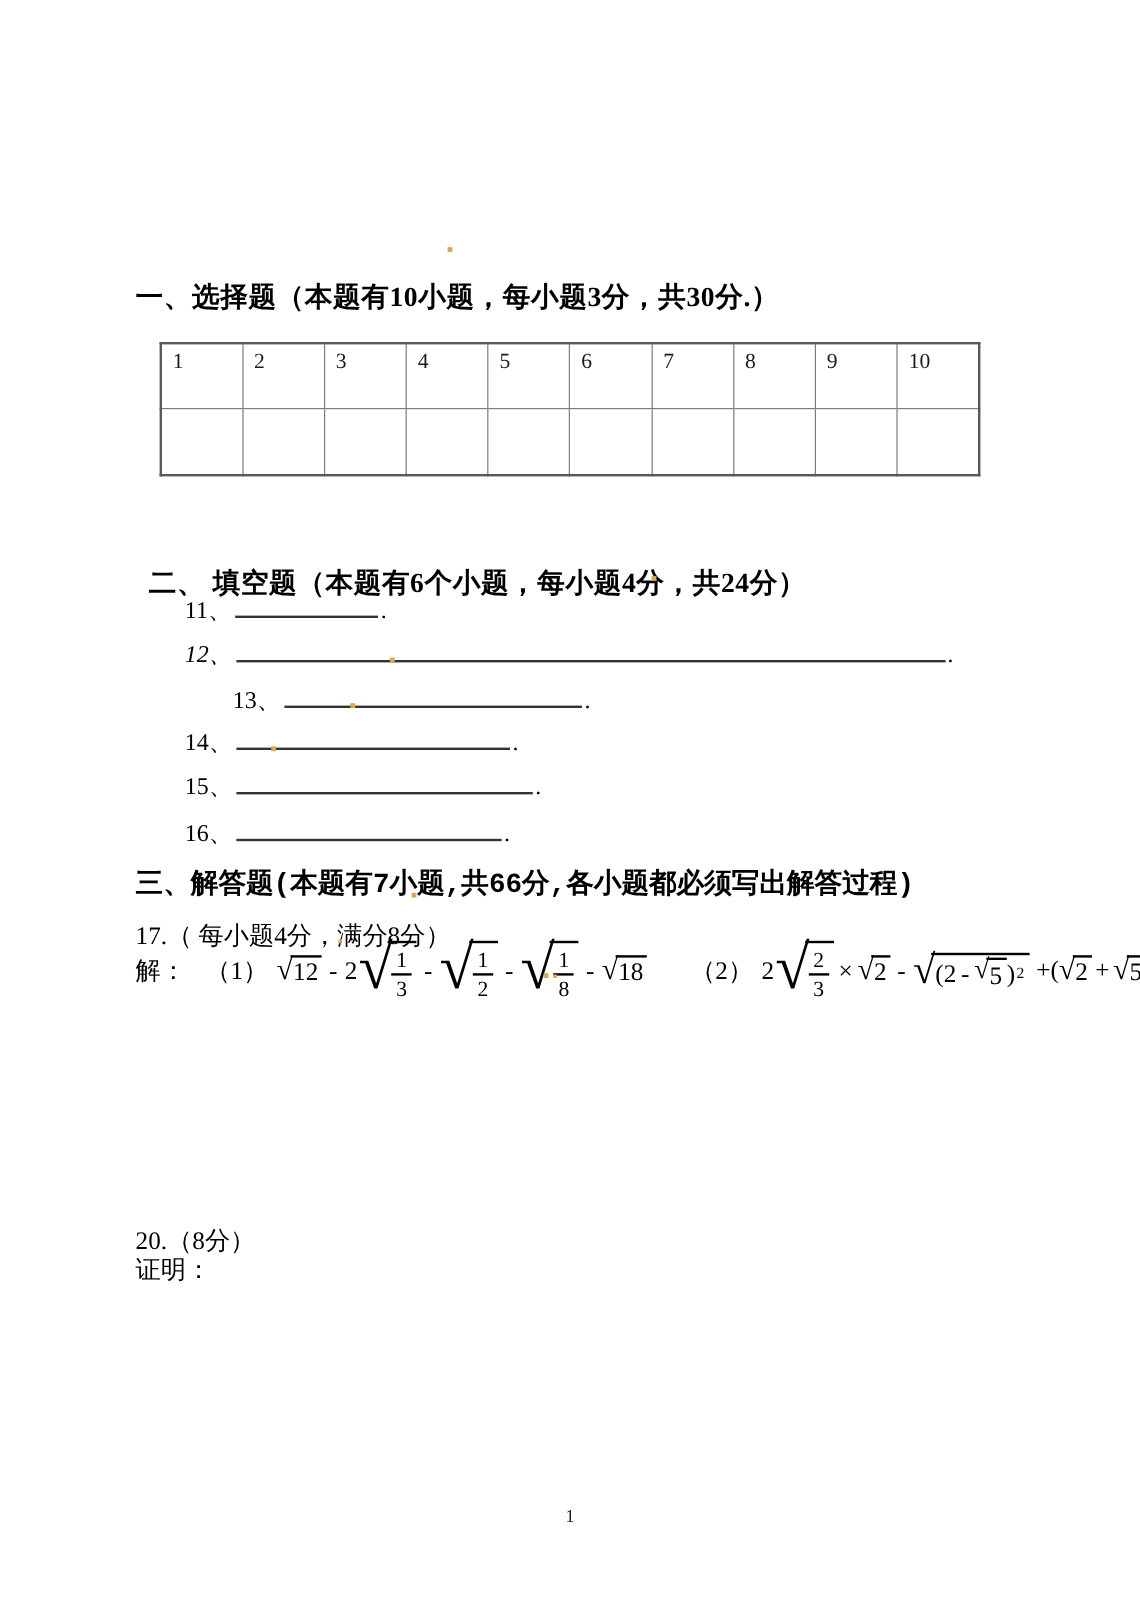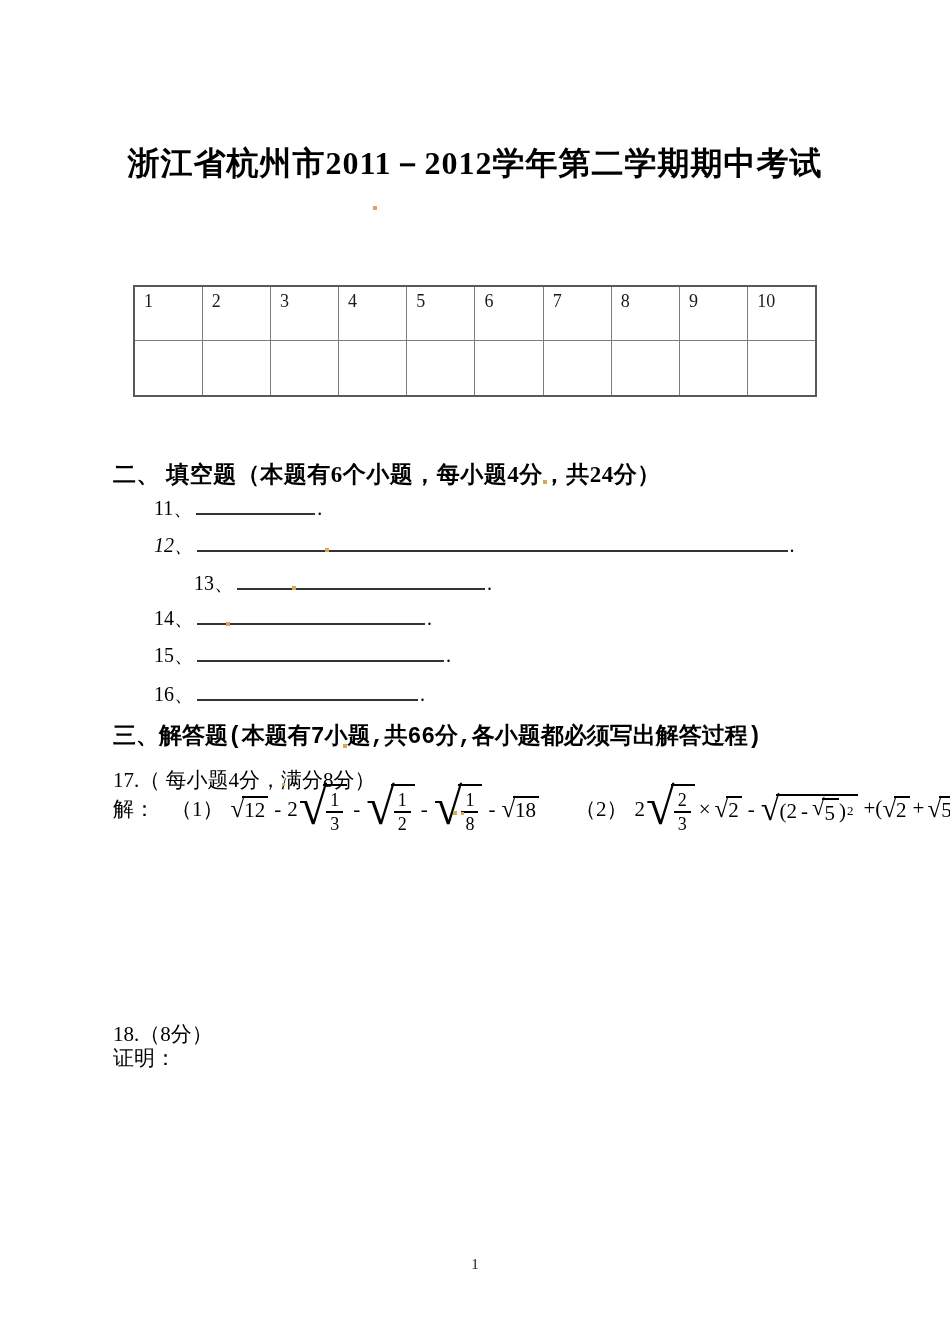--- a/index.html
+++ b/index.html
@@ -6,21 +6,21 @@
   html,body { background:#ffffff; }
   .page {
     position:relative; width:950px; height:1344px; background:#ffffff;
     font-family:"Liberation Serif","DejaVu Serif",serif; color:#000;
     overflow:hidden;
   }
   .title-block { position:absolute; top:140px; left:0; width:100%; text-align:center;
     font-size:32px; font-weight:bold; line-height:47px; letter-spacing:1px; }
   .sec-heading { position:absolute; left:113px; font-size:23px; font-weight:bold; line-height:28px; letter-spacing:0.5px; }
   #h1 { top:234px; }
-  #h2 { top:461px; }
+  #h2 { top:472px;margin-left:11px; }
   #h3 { top:723px; letter-spacing:0;font-family:Liberation Mono, monospace; }
 
   
   .choice-table { position:absolute; left:133px; top:285px; width:684px;
     border-collapse:collapse; table-layout:fixed; border:2px solid #595959; }
   .choice-table td { border:1px solid #7d7d7d; vertical-align:top;
     font-size:18px; padding:4px 0 0 9px; color:#1a1a1a; }
   .choice-table tr.hdr td { height:54px; }
   .choice-table tr.ans td { height:56px; }
 
@@ -64,23 +64,23 @@
   .adot.sm { width:3px; height:3px; }
 
   .page-num { position:absolute; top:1256px; left:0; width:100%; text-align:center; font-size:15px; color:#222; }
 </style>
 </head>
 <body>
 
 <div class="page">
 
   <div class="title-block">
-    <div>浙江省杭州市2011－2012学年第二学期期中考试</div>
-  </div>
-
+  </div>
+
+  <div class="sec-heading" id="h1">一、选择题（本题有10小题，每小题3分，共30分.）</div>
 
   <table class="choice-table">
     <tbody>
         <tr class="hdr">
       <td>1</td>
       <td>2</td>
       <td>3</td>
       <td>4</td>
       <td>5</td>
       <td>6</td>
@@ -209,21 +209,21 @@
           </span>
           <span class="op">+</span>
           <span class="sq">
             <span class="rsign">√</span>
             <span class="rbar">5</span>
           </span>
       </span>
     </span>
   </div>
 
-  <div class="body-line" id="q18">18.（8分）</div>
+  <div class="body-line" id="q18">20.（8分）</div>
   <div class="body-line" id="proof">证明：</div>
 
   <span class="adot" style="left:373px; top:206px;"></span>
   <span class="adot" style="left:543px; top:480px;"></span>
   <span class="adot" style="left:325px; top:548px;"></span>
   <span class="adot" style="left:292px; top:586px;"></span>
   <span class="adot" style="left:226px; top:622px;"></span>
   <span class="adot" style="left:343px; top:744px;"></span>
   <span class="adot sm" style="left:282px; top:783px;"></span>
   <span class="adot" style="left:453px; top:811px;"></span>

